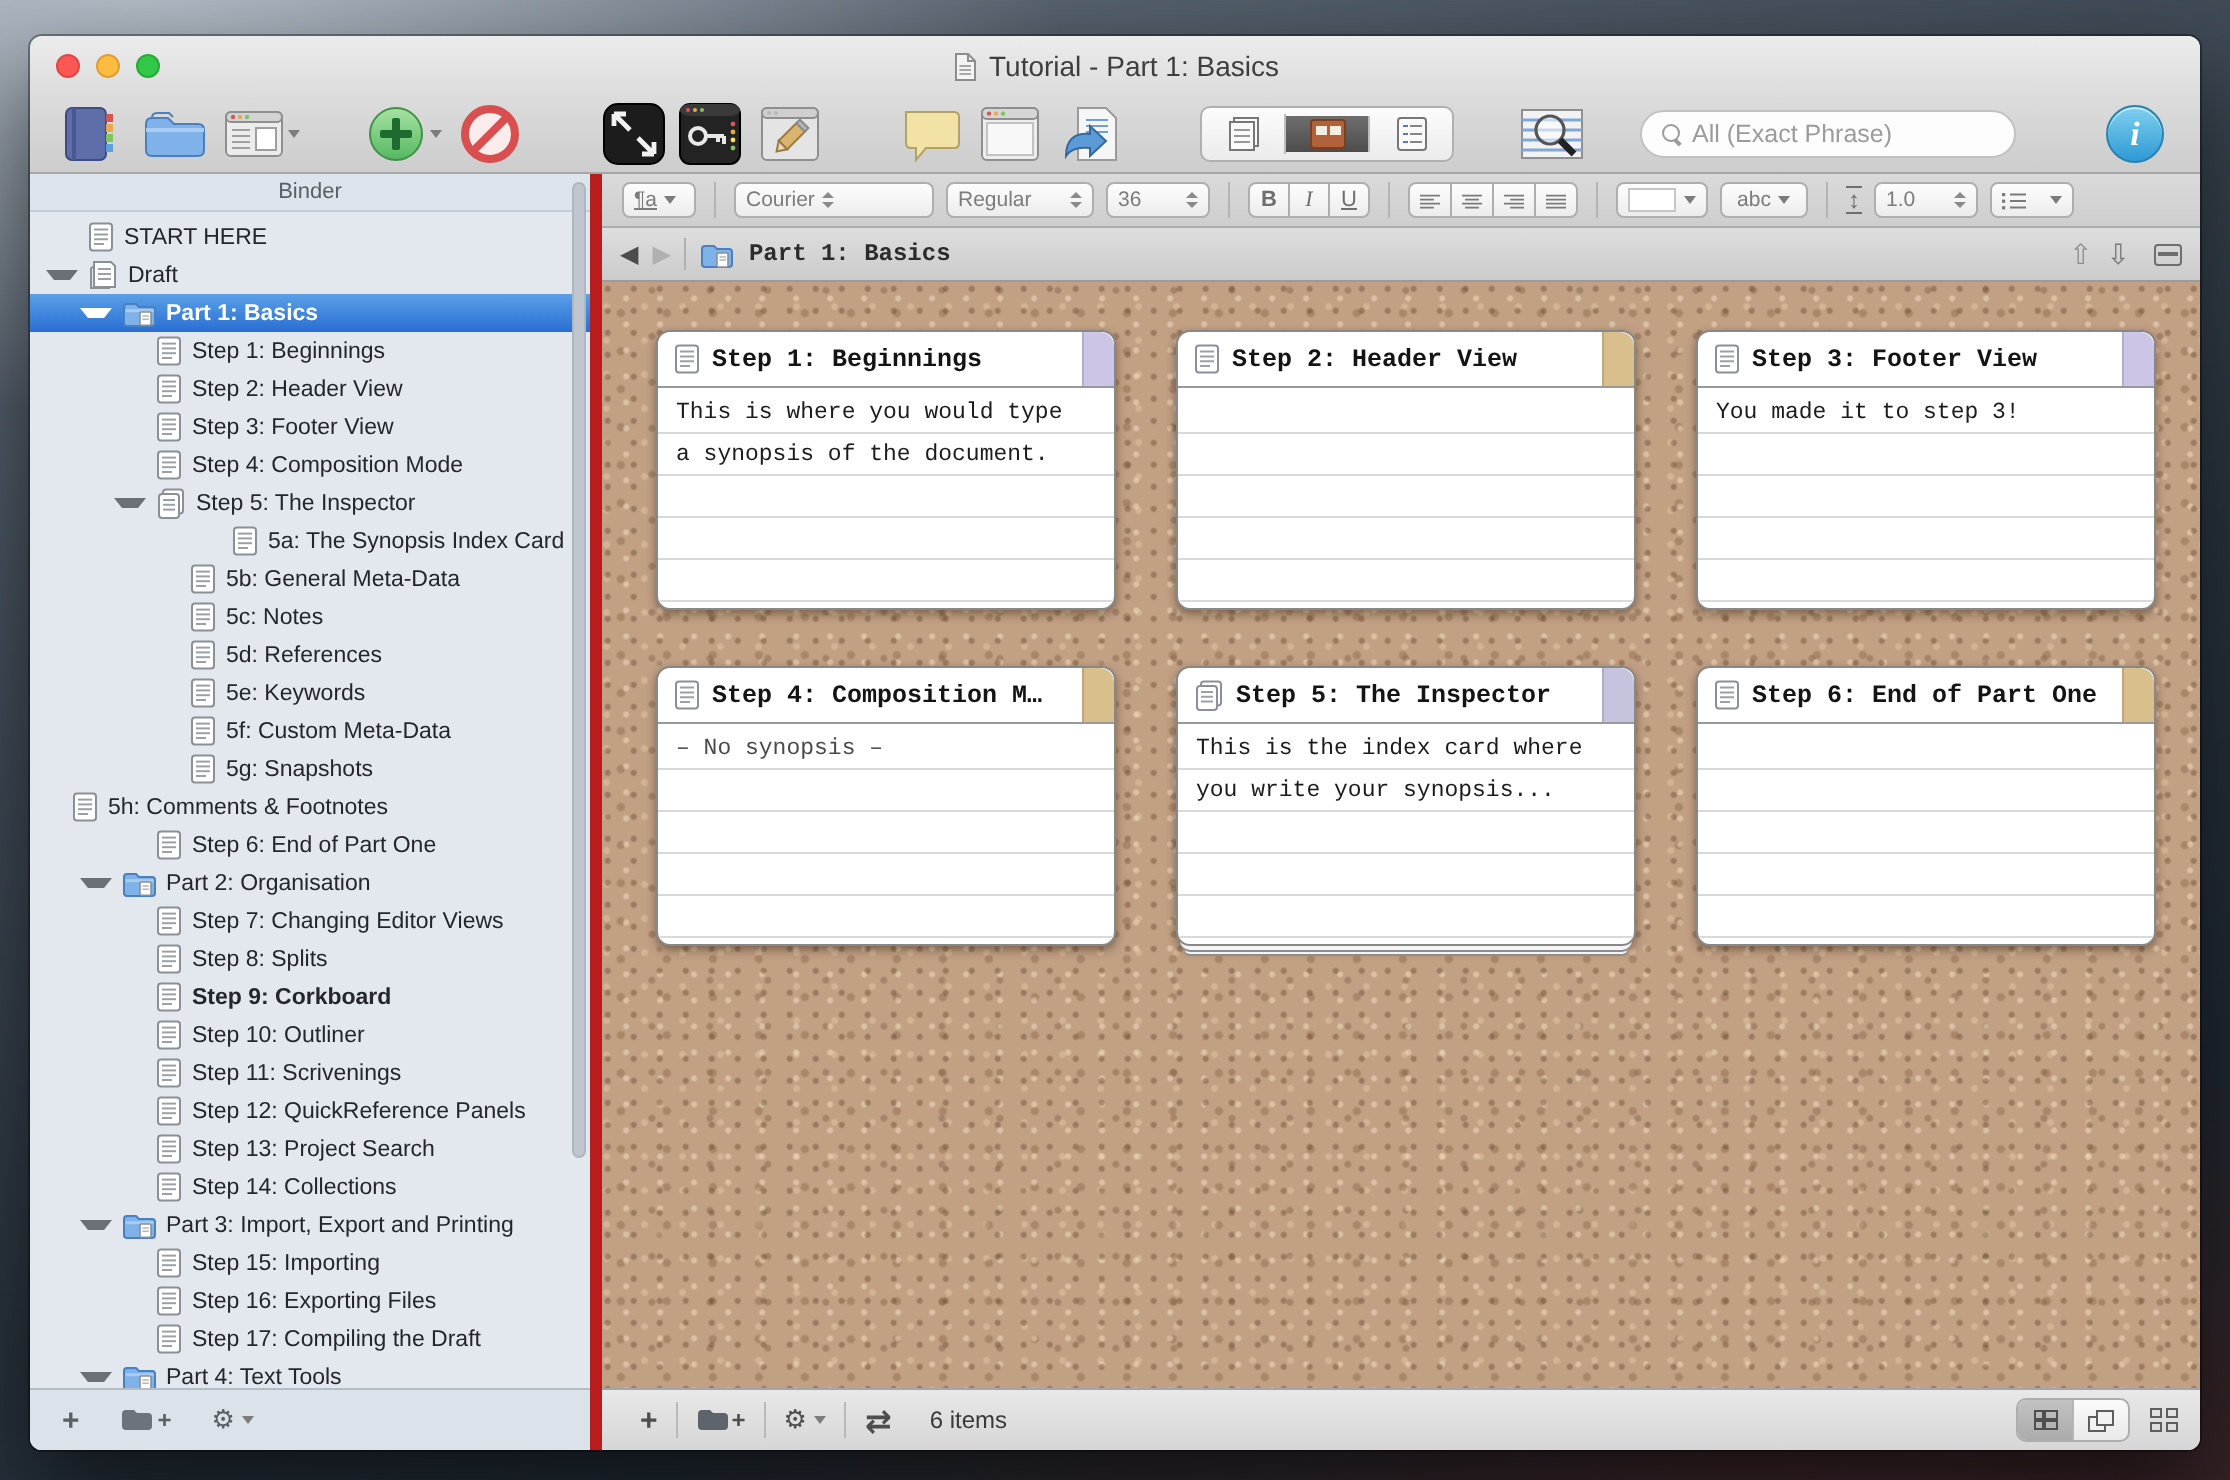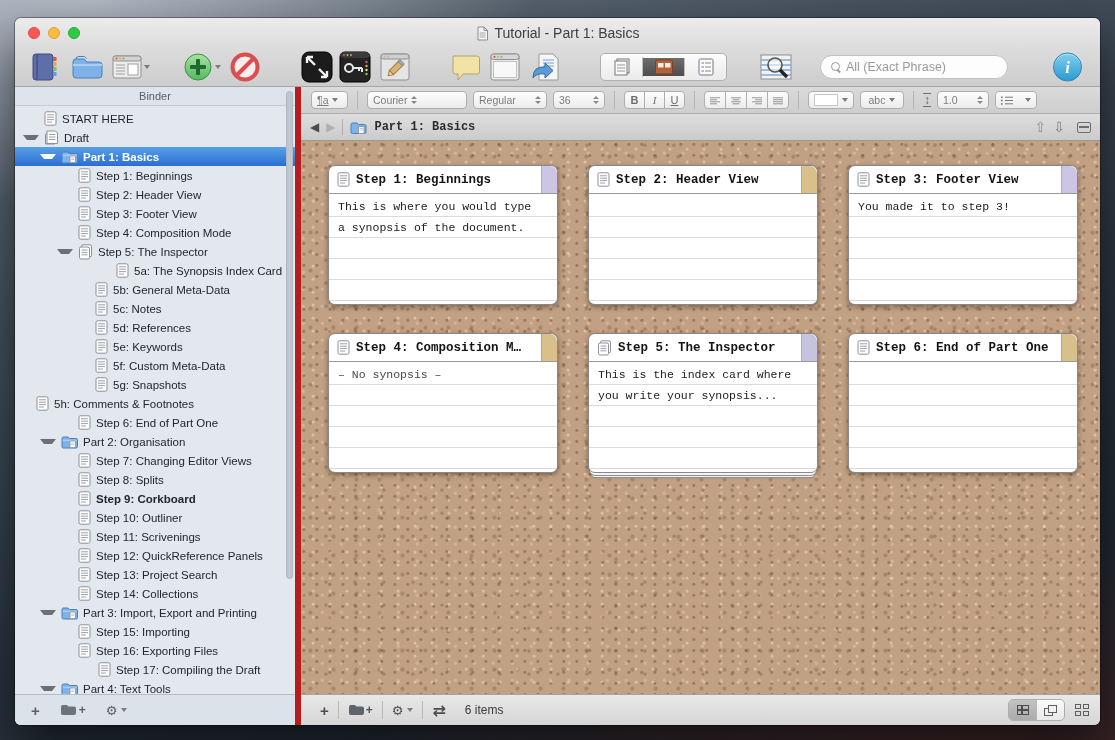--- a/index.html
+++ b/index.html
@@ -756,21 +756,21 @@
                   <g stroke="#9aa0a8">
                     <line x1="3" y1="3.8" x2="10" y2="3.8"></line>
                     <line x1="3" y1="6.2" x2="10" y2="6.2"></line>
                     <line x1="3" y1="8.6" x2="10" y2="8.6"></line>
                     <line x1="3" y1="11" x2="8" y2="11"></line>
                   </g>
                 </svg>
               </span>
               <span class="blabel">Step 16: Exporting Files</span>
             </div>
-            <div class="brow" style="padding-left: 62px;">
+            <div class="brow" style="padding-left: 42px;">
               <span class="tri hidden"></span>
               <span class="bicon">
                 <svg width="13" height="15" viewBox="0 0 13 15">
                   <rect x="1" y="0.8" width="11" height="13.4" rx="1.5" fill="#fff" stroke="#8a8f98"></rect>
                   <g stroke="#9aa0a8">
                     <line x1="3" y1="3.8" x2="10" y2="3.8"></line>
                     <line x1="3" y1="6.2" x2="10" y2="6.2"></line>
                     <line x1="3" y1="8.6" x2="10" y2="8.6"></line>
                     <line x1="3" y1="11" x2="8" y2="11"></line>
                   </g>

